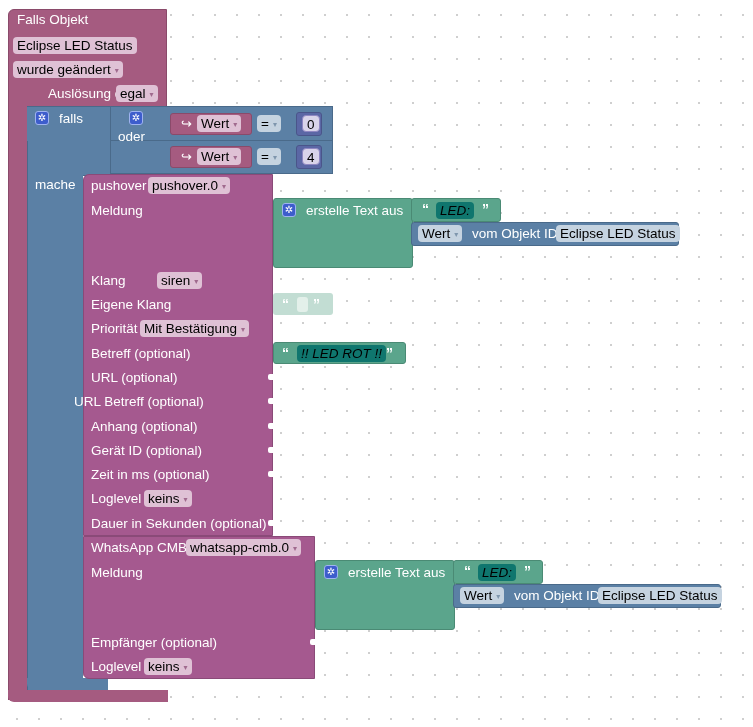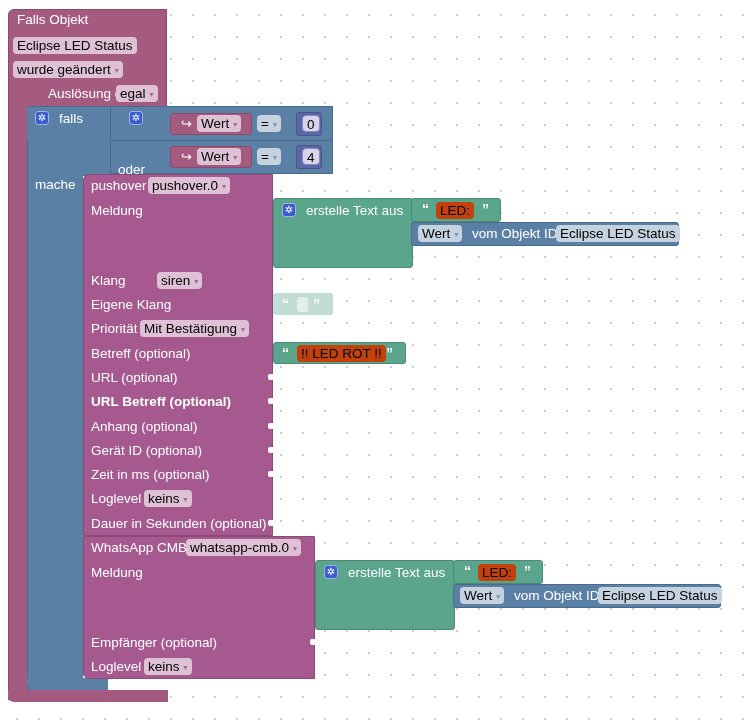--- a/index.html
+++ b/index.html
@@ -16,21 +16,21 @@
   .txt { position:absolute; color:#fff; white-space:nowrap; line-height:16px; }
   .field {
     position:absolute; white-space:nowrap; line-height:17px; height:17px;
     padding:0 4px; border-radius:4px; color:#000; box-sizing:border-box;
   }
   .field .arr { font-size:8px; margin-left:4px; vertical-align:middle; }
   .f-pink { background:#dfc1d5; }
   .f-pink .arr { color:#a06a8e; }
   .f-blue { background:#c5d3e0; }
   .f-blue .arr { color:#7f96ad; }
-  .f-green { background:#c2410c; }
+  .f-green { background:#0f766e;font-style:italic; }
   .f-violet { background:#d9d4ea; border:1px solid #8f87c2; }
   .gear {
     position:absolute; width:14px; height:14px; background:#3d5dcc;
     border:1px solid #9fb3f0; border-radius:3px; box-sizing:border-box;
     color:#fff; font-size:10px; line-height:12px; text-align:center;
   }
   .quote { position:absolute; color:#fff; font-weight:bold; font-size:14px; line-height:14px; }
   .tab-notch { position:absolute; width:8px; height:6px; background:#fff; border-radius:2px; }
 </style>
 </head>
@@ -55,21 +55,21 @@
 <div class="abs" style="left:27px;top:106px;width:84px;height:70px;background:#5b80a5;border-radius:6px 0 0 0;border:1px solid #4a6a8a;"></div>
 <div class="abs" style="left:27px;top:106px;width:306px;height:35px;background:#5b80a5;border-top:1px solid #4a6a8a;border-right:1px solid #4a6a8a;"></div>
 <div class="abs" style="left:110px;top:140px;width:223px;height:34px;background:#5b80a5;border-right:1px solid #4a6a8a;border-bottom:1px solid #4a6a8a;border-top:1px solid #4a6a8a;"></div>
 <div class="abs" style="left:110px;top:106px;width:1px;height:68px;background:#4a6a8a;"></div>
 <div class="abs" style="left:27px;top:174px;width:56px;height:516px;background:#5b80a5;border-left:1px solid #4a6a8a;"></div>
 <div class="abs" style="left:27px;top:678px;width:81px;height:12px;background:#5b80a5;border-radius:0 0 0 6px;"></div>
 
 <span class="gear" style="left:35px;top:111px;">✲</span>
 <span class="txt" style="left:59px;top:111px;">falls</span>
 <span class="gear" style="left:129px;top:111px;">✲</span>
-<span class="txt" style="left:118px;top:162px;text-align:center;">oder</span>
+<span class="txt" style="left:118px;top:129px;text-align:center;">oder</span>
 <span class="txt" style="left:35px;top:177px;">mache</span>
 
 <div class="abs" style="left:162px;top:110px;width:170px;height:28px;"></div>
 <div class="abs" style="left:170px;top:113px;width:82px;height:22px;background:#a55b80;border:1px solid #8a4a6a;border-radius:3px;"></div>
 <span class="txt" style="left:181px;top:116px;font-size:13px;">↪</span>
 <span class="field f-pink" style="left:197px;top:115px;">
   <span>Wert</span><span class="arr">▾</span>
 </span>
 <span class="field f-blue" style="left:257px;top:115px;">
   <span>=</span><span class="arr">▾</span>
@@ -99,21 +99,21 @@
 <span class="field f-pink" style="left:129px;top:272px;margin-left:28px;">
   <span>siren</span><span class="arr">▾</span>
 </span>
 <span class="txt" style="left:91px;top:297px;">Eigene Klang</span>
 <span class="txt" style="left:91px;top:321px;">Priorität</span>
 <span class="field f-pink" style="left:140px;top:320px;">
   <span>Mit Bestätigung</span><span class="arr">▾</span>
 </span>
 <span class="txt" style="left:91px;top:346px;">Betreff (optional)</span>
 <span class="txt" style="left:91px;top:370px;text-align:right;">URL (optional)</span>
-<span class="txt" style="left:91px;top:394px;font-weight:bold;">URL Betreff (optional)</span>
+<span class="txt" style="left:74px;top:394px;">URL Betreff (optional)</span>
 <span class="txt" style="left:91px;top:419px;">Anhang (optional)</span>
 <span class="txt" style="left:91px;top:443px;">Gerät ID (optional)</span>
 <span class="txt" style="left:91px;top:467px;">Zeit in ms (optional)</span>
 <span class="txt" style="left:91px;top:491px;">Loglevel</span>
 <span class="field f-pink" style="left:144px;top:490px;">
   <span>keins</span><span class="arr">▾</span>
 </span>
 <span class="txt" style="left:91px;top:516px;">Dauer in Sekunden (optional)</span>
 
 <span class="tab-notch" style="left:268px;top:374px;"></span>

